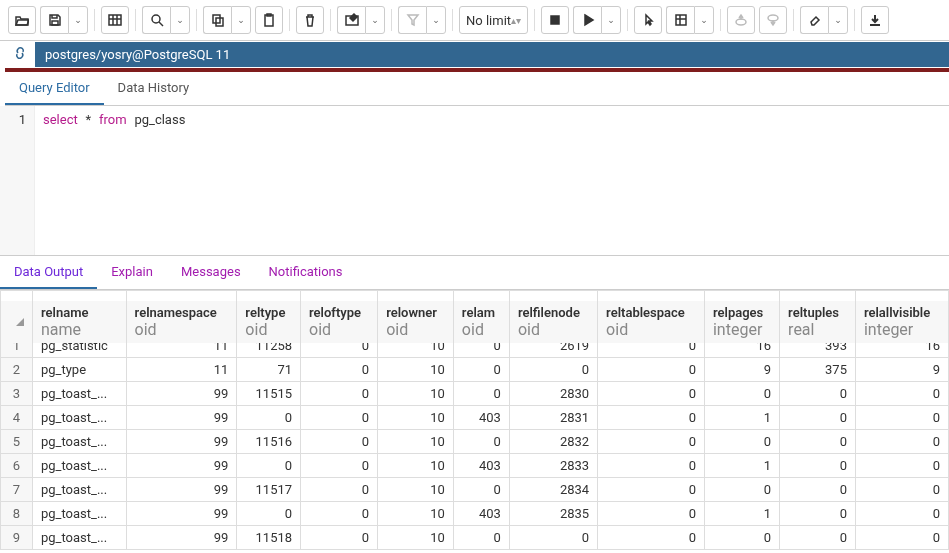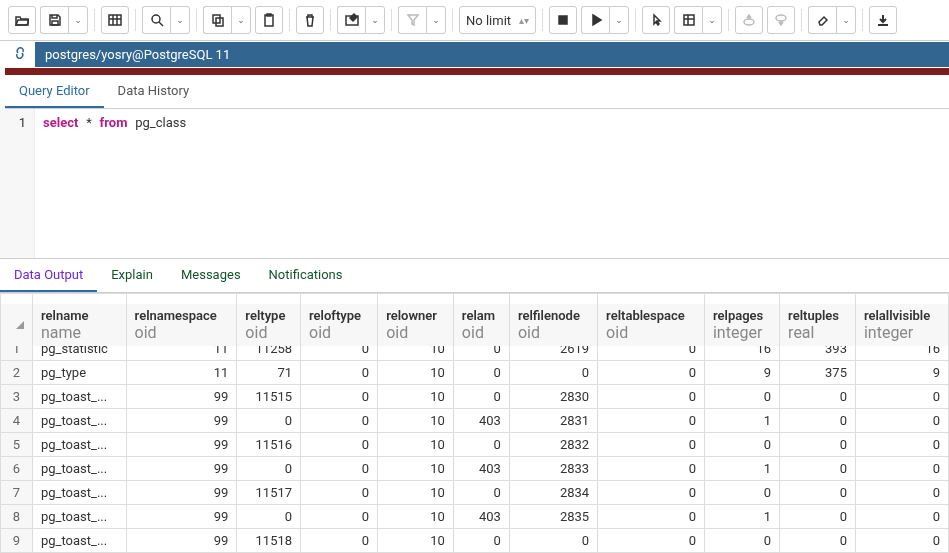--- a/index.html
+++ b/index.html
@@ -3,38 +3,38 @@
 <meta charset="utf-8">
 <style>
 *{box-sizing:border-box;margin:0;padding:0;font-family:-apple-system,BlinkMacSystemFont,"Segoe UI",Roboto,sans-serif;font-size:13px;color:#333}
 body{background:#fff;width:949px;height:553px;overflow:hidden;display:flex;flex-direction:column}
 .toolbar{display:flex;align-items:center;gap:4px;padding:6px 8px;border-bottom:1px solid #ccc;background:#fff}
 .tb-btn{display:flex;align-items:center;justify-content:center;min-width:28px;height:28px;border:1px solid #ccc;border-radius:3px;background:#fff;cursor:pointer}
 .tb-split{display:flex}
 .tb-split .tb-btn:first-child{border-radius:3px 0 0 3px;border-right:none}
 .tb-split .tb-btn:last-child{border-radius:0 3px 3px 0;min-width:20px}
 .tb-sep{width:1px;height:22px;background:#ddd;margin:0 2px}
-.tb-select{display:flex;align-items:center;border:1px solid #ccc;border-radius:3px;height:28px;padding:0 6px;gap:8px;color:#888;cursor:pointer}
+.tb-select{display:flex;align-items:center;border:1px solid #ccc;border-radius:3px;height:28px;padding:0 6px;color:#888;cursor:pointer}
 .tb-select .caret{font-size:10px;color:#999}
 svg{width:14px;height:14px;stroke:#333;stroke-width:1.5;fill:none}
-.conn-bar{display:flex;align-items:center;background:#fff;border-bottom:7px solid #7f1d1d;margin-left:5px}
+.conn-bar{display:flex;align-items:center;background:#fff;border-bottom:4px solid #7f1d1d;margin-left:5px}
 .conn-icon{padding:5px 8px;color:#326690}
 .conn-text{background:#326690;color:#fff;padding:5px 10px;flex:1}
 .tabs{display:flex;border-bottom:1px solid #ccc;margin-left:5px}
 .tab{padding:8px 14px;cursor:pointer;color:#555;border-bottom:2px solid transparent}
 .tab.active{color:#2c6ca3;border-bottom-color:#2c6ca3}
 .editor{display:flex;flex:0 0 150px;border-bottom:1px solid #ccc;overflow:hidden}
 .gutter{width:35px;background:#f7f7f7;text-align:right;padding:6px 8px 6px 0;color:#999;font-family:Menlo,Consolas,monospace;border-right:1px solid #eee}
 .code{flex:1;padding:6px 8px;font-family:Menlo,Consolas,monospace;white-space:pre}
-.kw{color:#b51c8c;font-weight:bold}
+.kw{color:#b51c8c;font-weight:normal}
 .op{color:#333}
 .ident{color:#333}
-.from{color:#b51c8c;font-weight:bold}
+.from{color:#b51c8c;font-weight:normal}
 .result-tabs{display:flex;border-bottom:1px solid #ccc}
-.rtab{padding:8px 14px;cursor:pointer;color:#14532d;border-bottom:2px solid transparent}
+.rtab{padding:8px 14px;cursor:pointer;color:#a21caf;border-bottom:2px solid transparent}
 .rtab.active{color:#6d28d9;border-bottom-color:#2c6ca3}
 .grid{flex:1;overflow:auto}
 table{border-collapse:collapse;width:100%}
 th,td{border:1px solid #ddd;padding:4px 8px;text-align:left;white-space:nowrap}
 th{background:#f7f7f7;font-weight:normal;position:sticky;top:10px}
 th .col-name{font-weight:600;color:#333}
 th .col-type{color:#888;font-size:16px;display:block}
 td.rownum{background:#f7f7f7;text-align:center;color:#666;width:32px}
 td.num{text-align:right}
 th.corner{background:#f7f7f7;width:32px}

